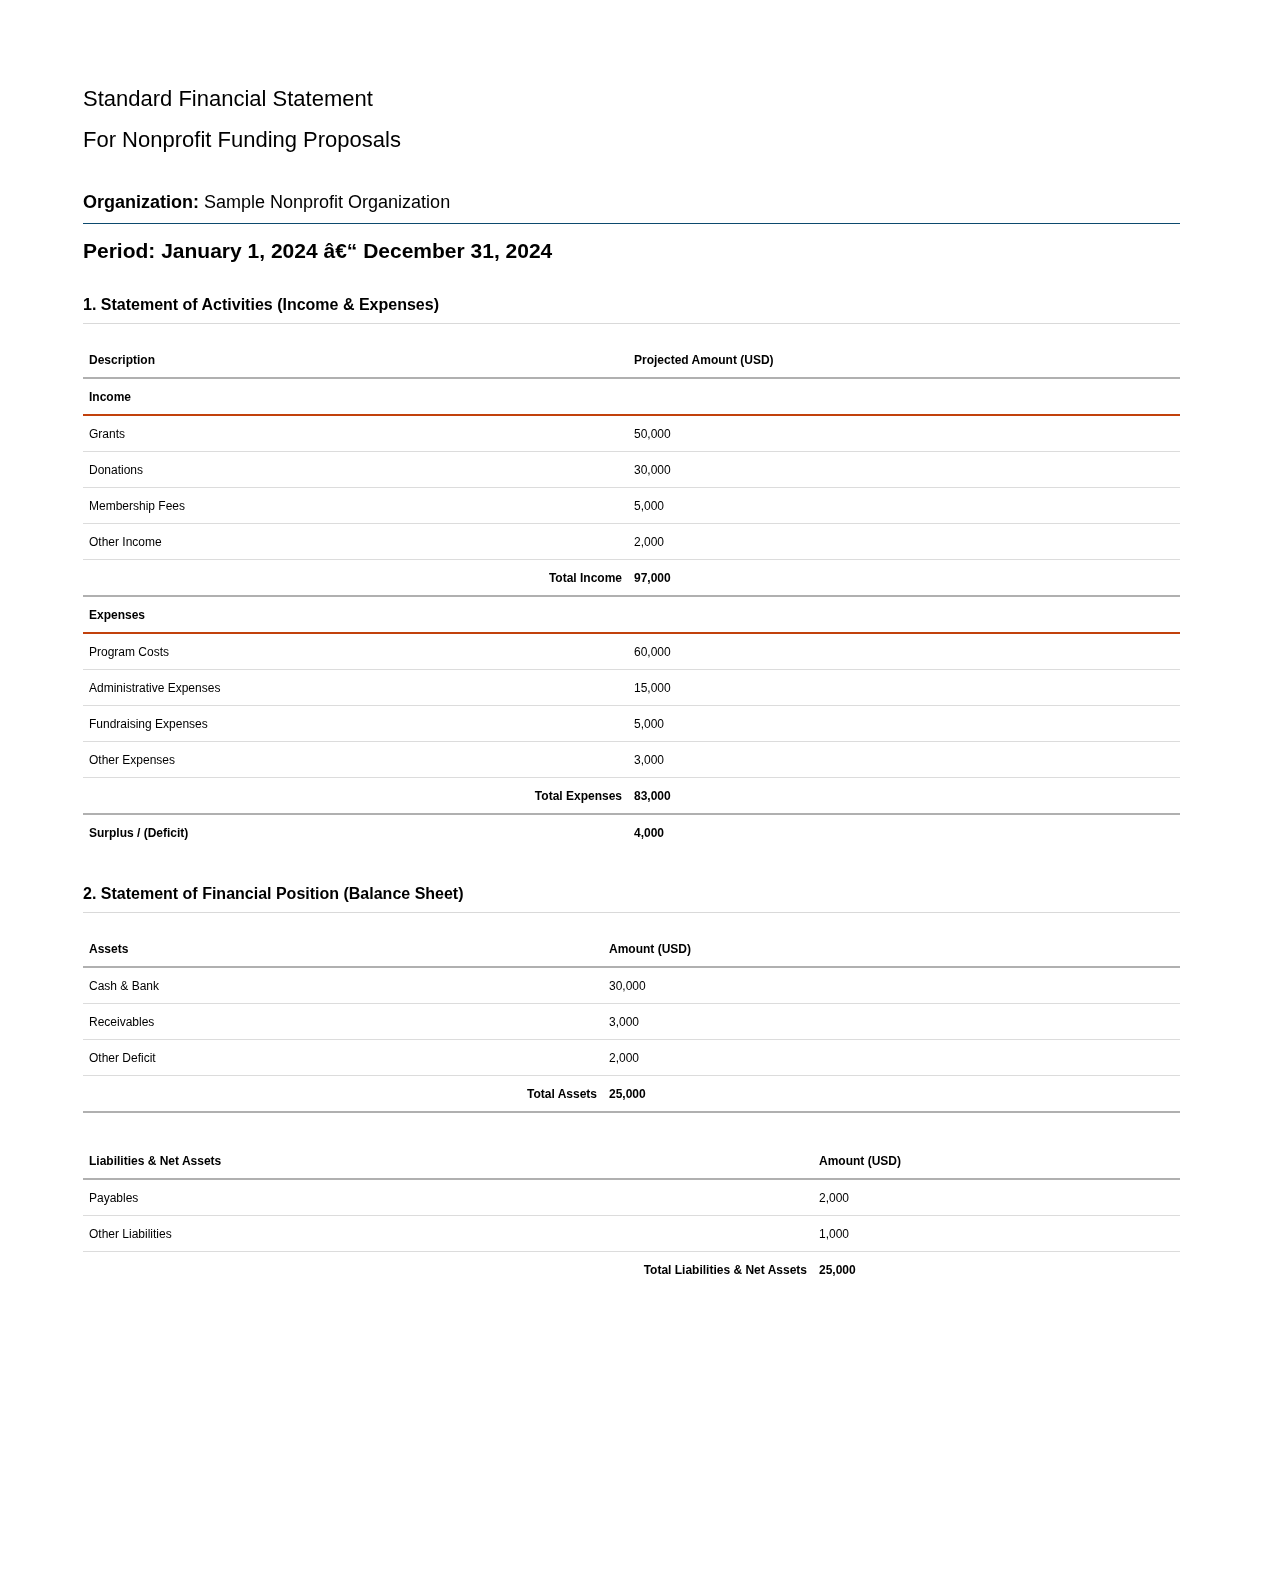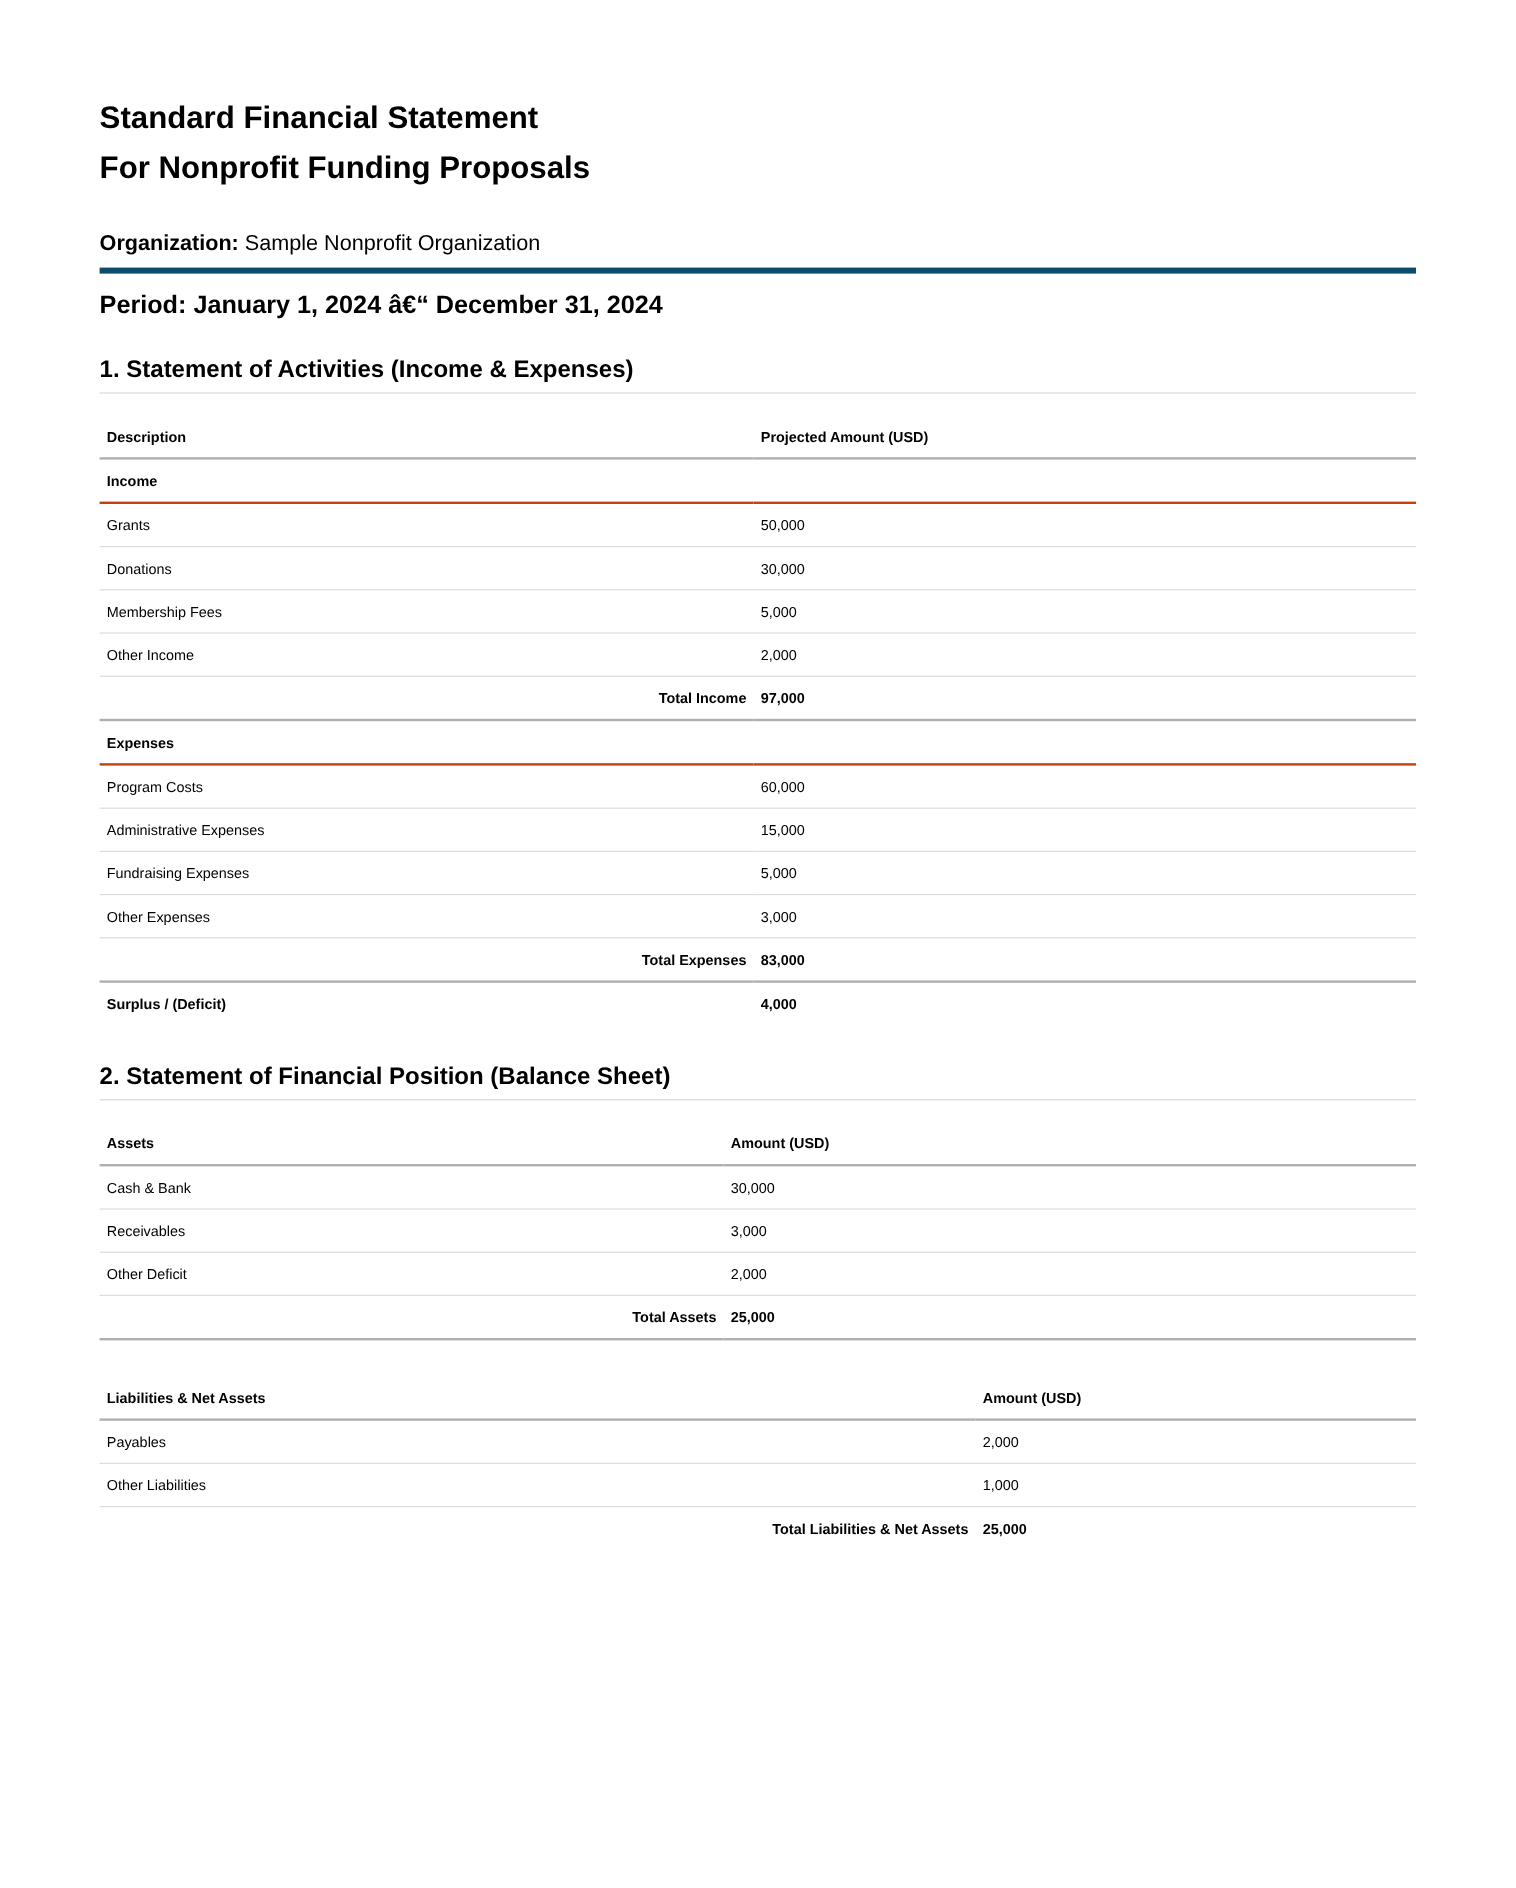--- a/index.html
+++ b/index.html
@@ -10,41 +10,41 @@
     font-family: "Liberation Sans", "DejaVu Sans", sans-serif;
   }
   body { min-height: 1573px; width: 1263px; }
   .page {
     width: 1097px;
     margin: 0 auto;
     padding-top: 78px;
     box-sizing: content-box;
   }
   h1.doc-title {
-    font-size: 26px;
+    font-size: 22px;
     line-height: 41px;
-    font-weight: bold;
+    font-weight: normal;
     margin: 0 0 32px 0;
   }
   p.org-line {
     font-size: 18px;
     line-height: 21px;
     margin: 0 0 16px 0;
     padding-bottom: 10px;
-    border-bottom: 5px solid #0c4a6e;
+    border-bottom: 1px solid #0c4a6e;
   }
   p.org-line .org-label { font-weight: bold; }
   p.period-line {
     font-size: 21px;
     line-height: 21px;
     font-weight: bold;
     margin: 0;
   }
   h2.section-heading {
-    font-size: 20px;
+    font-size: 16px;
     line-height: 23px;
     font-weight: bold;
     margin: 32px 0 0 0;
     padding-bottom: 7px;
     border-bottom: 1px solid #d9d9d9;
   }
   table.fin-table {
     width: 100%;
     border-collapse: collapse;
     margin-top: 18px;

